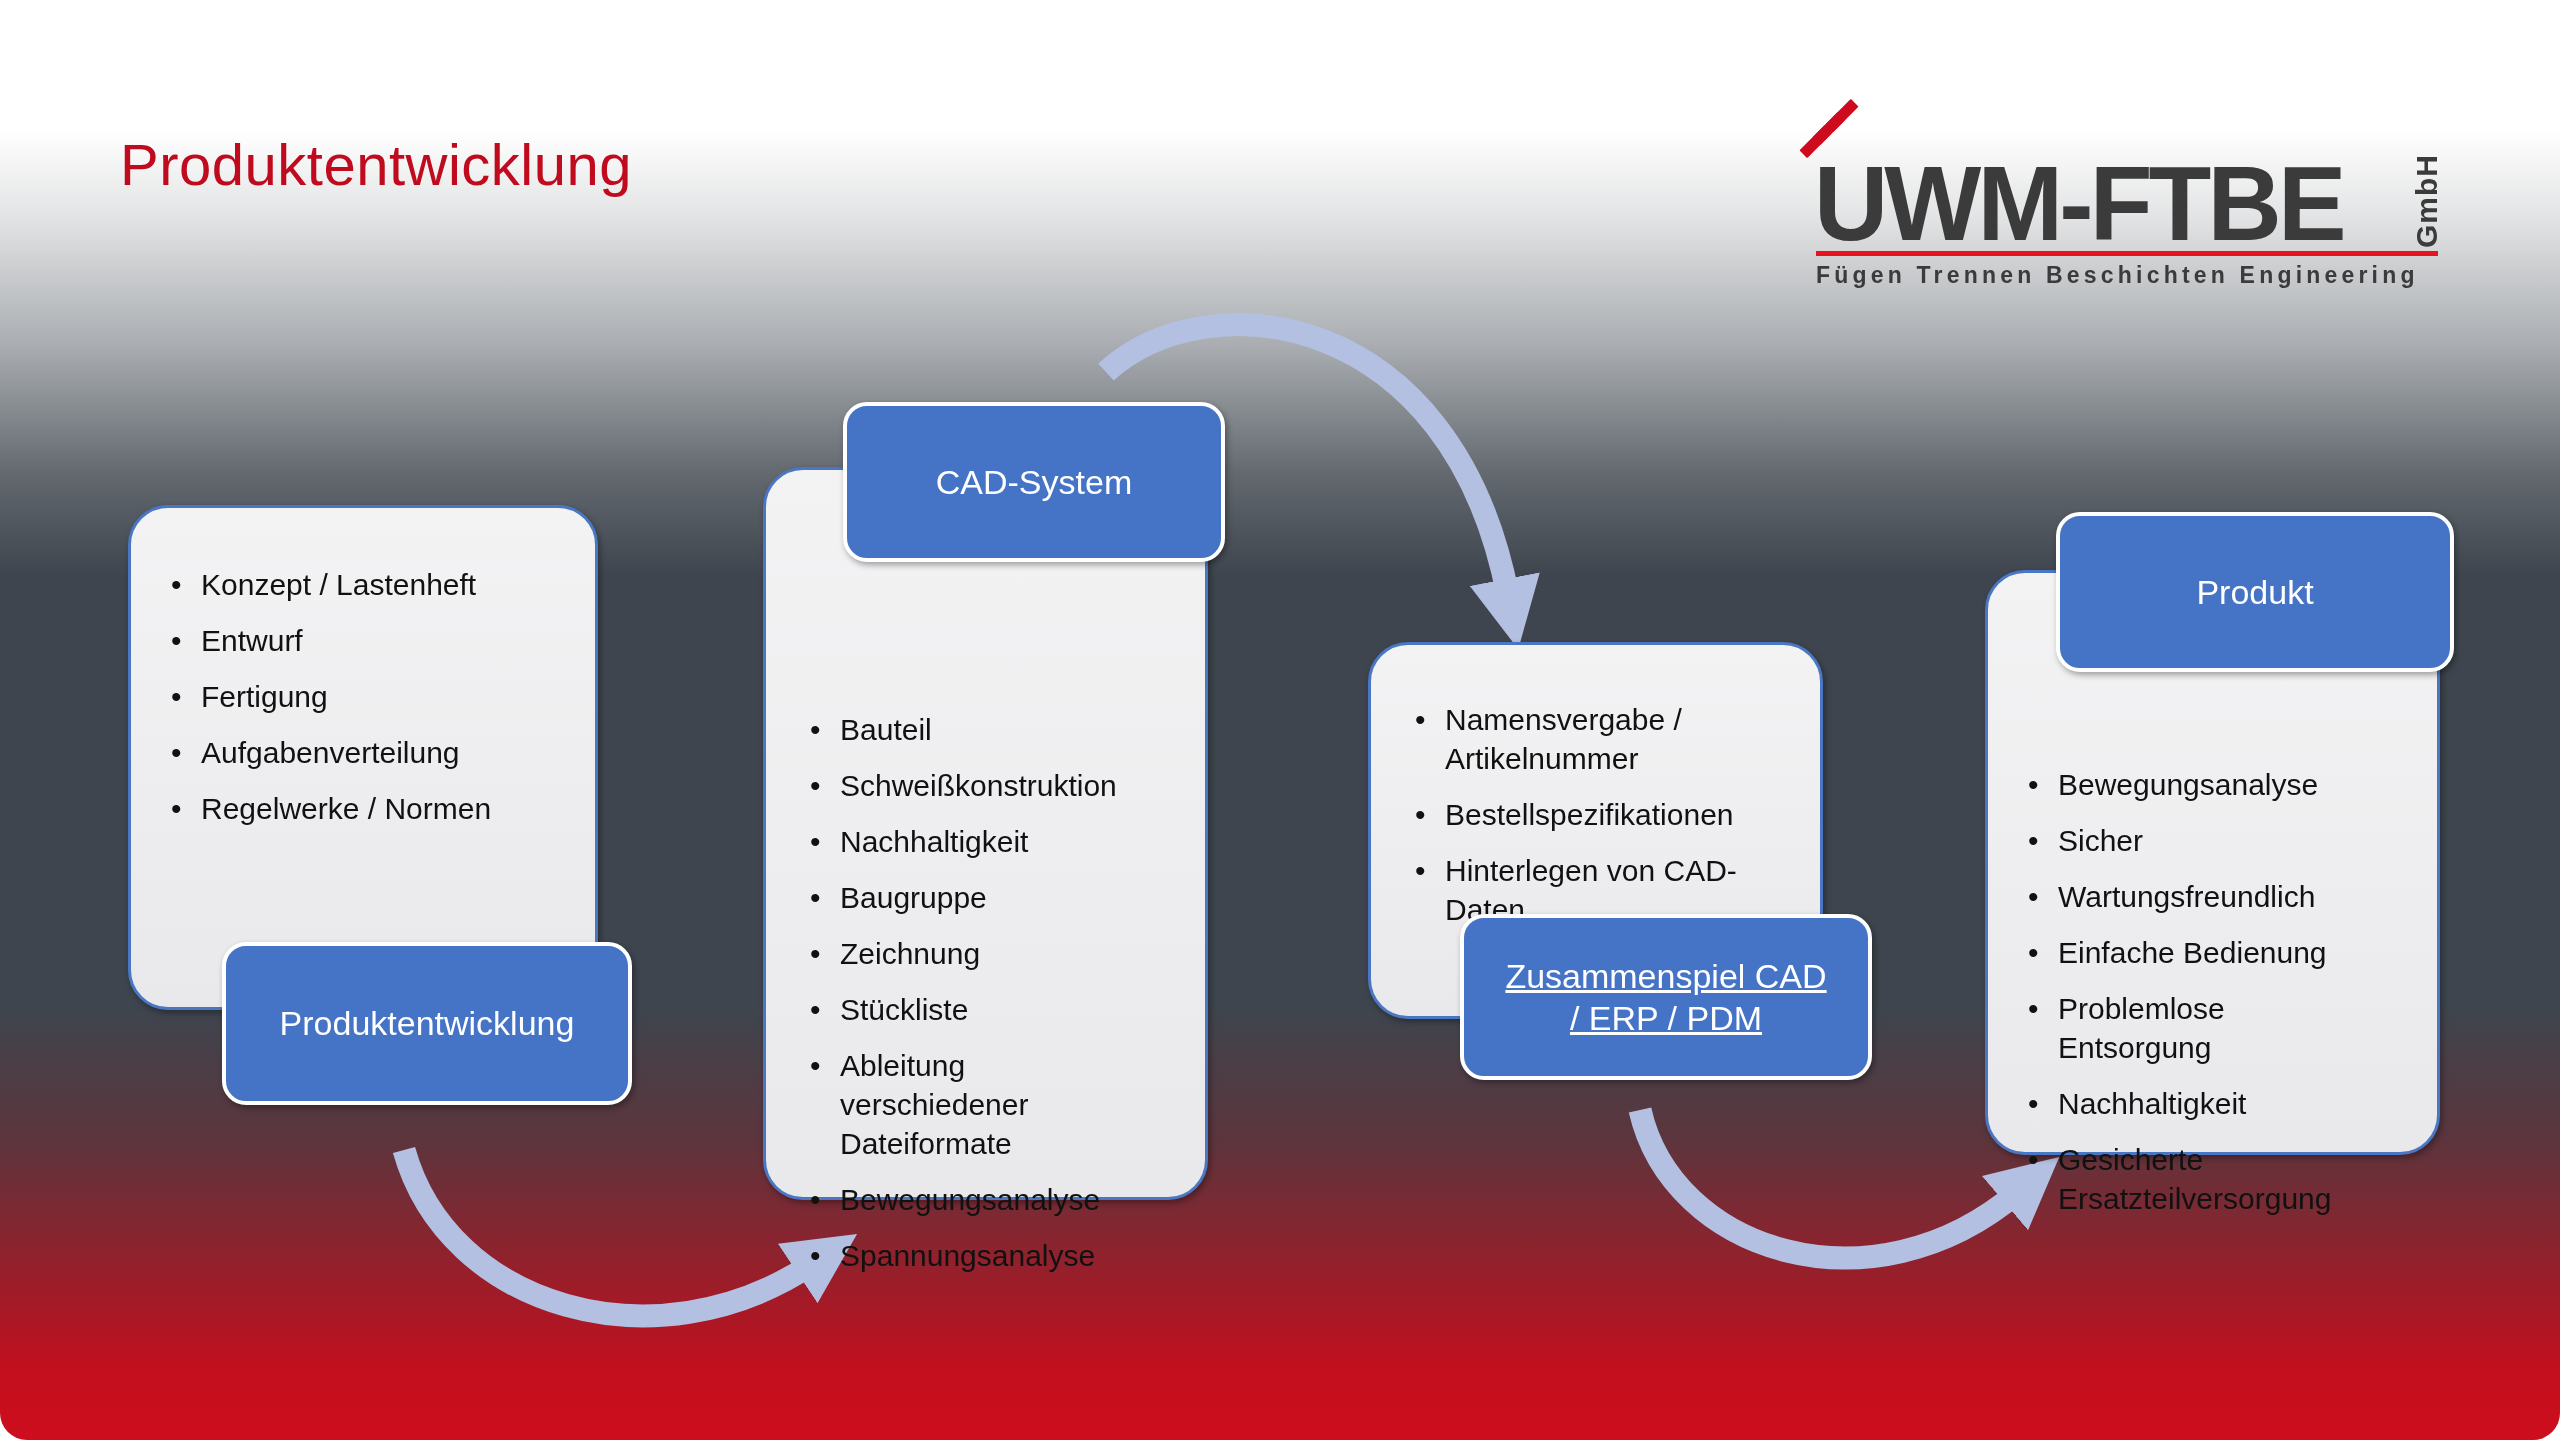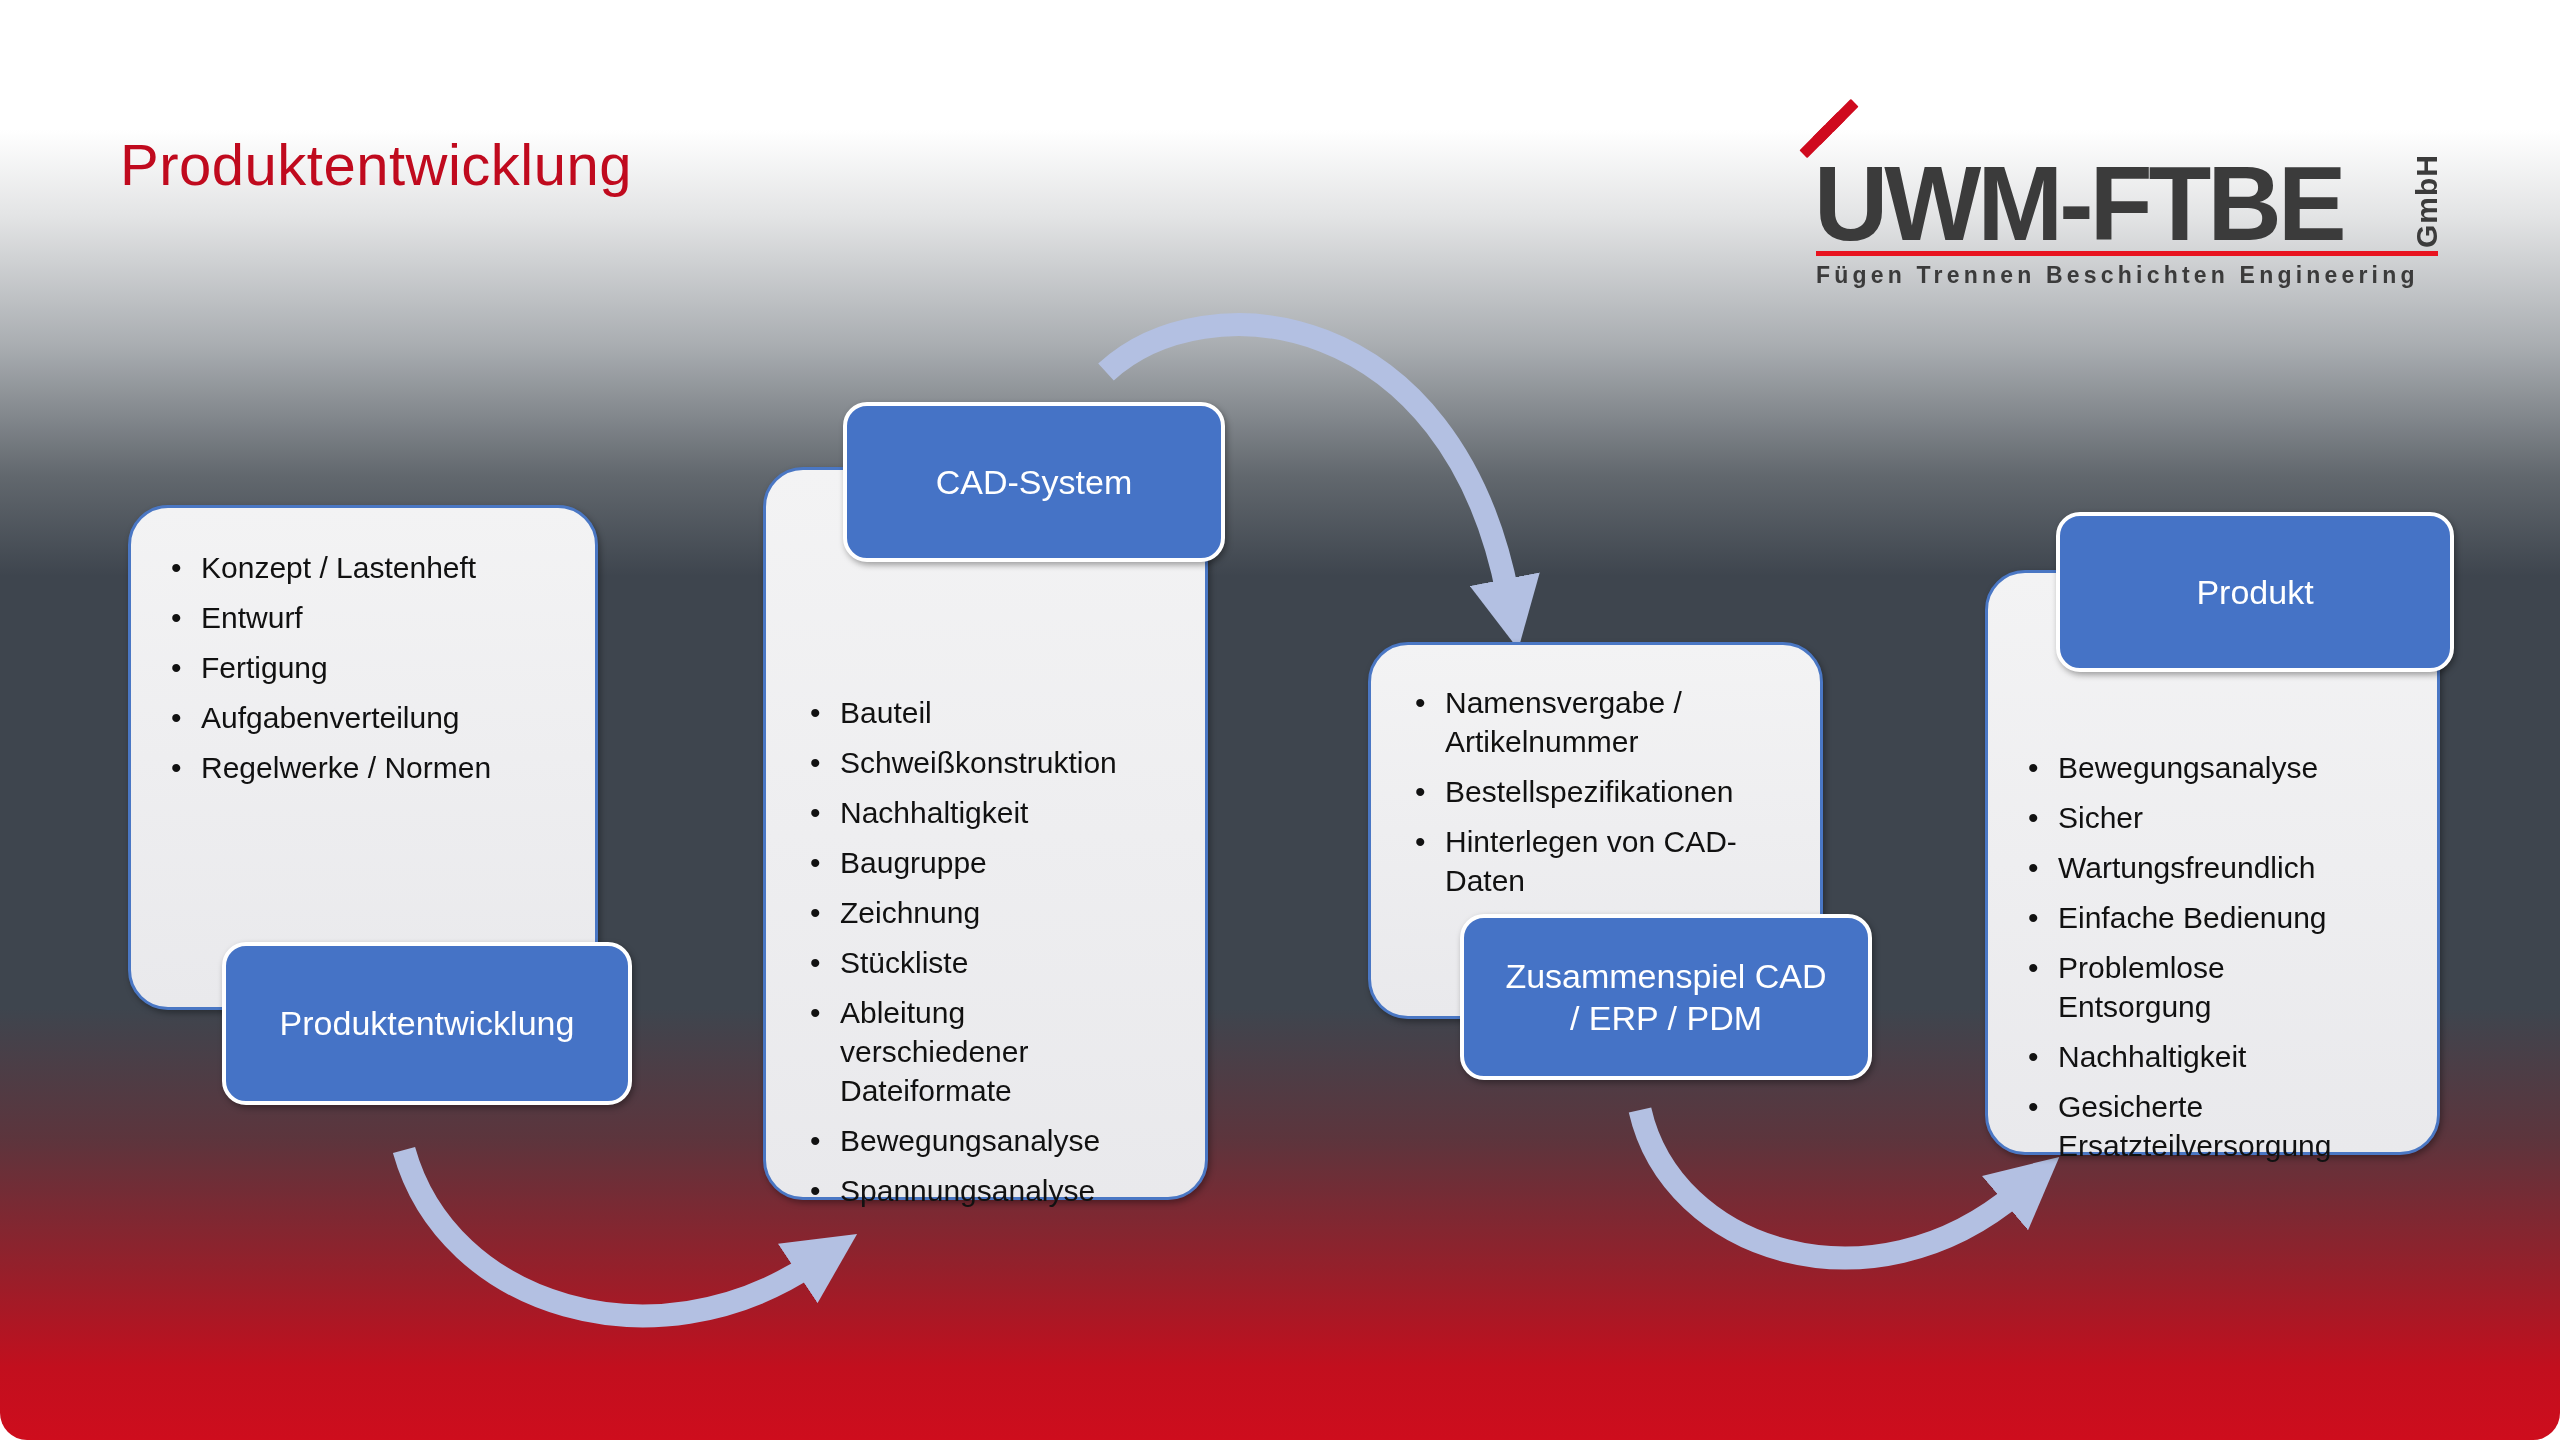--- a/index.html
+++ b/index.html
@@ -65,40 +65,40 @@
     position:absolute;z-index:2;
     background:linear-gradient(180deg,#f3f3f4 0%,#e9e9ec 100%);
     border:3px solid var(--card-border);
     border-radius:40px;
     box-shadow:2px 3px 6px rgba(0,0,0,0.35);
     box-sizing:border-box;color:var(--ink);
   }
   .card ul{list-style:none;margin:0;padding:0;}
   .card li{
     position:relative;font-size:30px;line-height:1.3;
-    padding-left:34px;margin-bottom:11px;color:var(--ink);
+    padding-left:34px;margin-bottom:11px;color:var(--ink);margin-top:17px;
   }
   .card li::before{content:"\2022";position:absolute;left:4px;top:0;}
   .card1{left:128px;top:505px;width:470px;height:505px;padding:40px 30px 0 36px;}
   .card2{left:763px;top:467px;width:445px;height:733px;padding:223px 60px 0 40px;}
   .card3{left:1368px;top:642px;width:455px;height:377px;padding:38px 30px 0 40px;}
   .card4{left:1985px;top:570px;width:455px;height:585px;padding:175px 68px 0 36px;}
   
   .step-label{
     position:absolute;z-index:3;
     background:var(--accent-blue);
     border:4px solid #ffffff;border-radius:24px;
     box-shadow:2px 3px 6px rgba(0,0,0,0.35);
     box-sizing:border-box;
     display:flex;align-items:center;justify-content:center;
     color:#ffffff;font-size:34px;text-align:center;line-height:1.25;
   }
   .label1{left:222px;top:942px;width:410px;height:163px;padding:0 14px;}
   .label2{left:843px;top:402px;width:382px;height:160px;padding:0 14px;}
-  .label3{left:1460px;top:914px;width:412px;height:166px;padding:0 40px;}
+  .label3{left:1460px;top:914px;width:412px;height:166px;padding:0 40px;text-decoration:underline;}
   .label4{left:2056px;top:512px;width:398px;height:160px;padding:0 22px;}
 </style>
 </head>
 <body>
 
 <div class="slide">
 
   <svg class="arrows" width="2560" height="1440" viewBox="0 0 2560 1440">
     <defs>
       <marker id="ah" viewBox="0 0 10 10" refX="2.4" refY="5" markerWidth="3.1" markerHeight="3.1" orient="auto">

